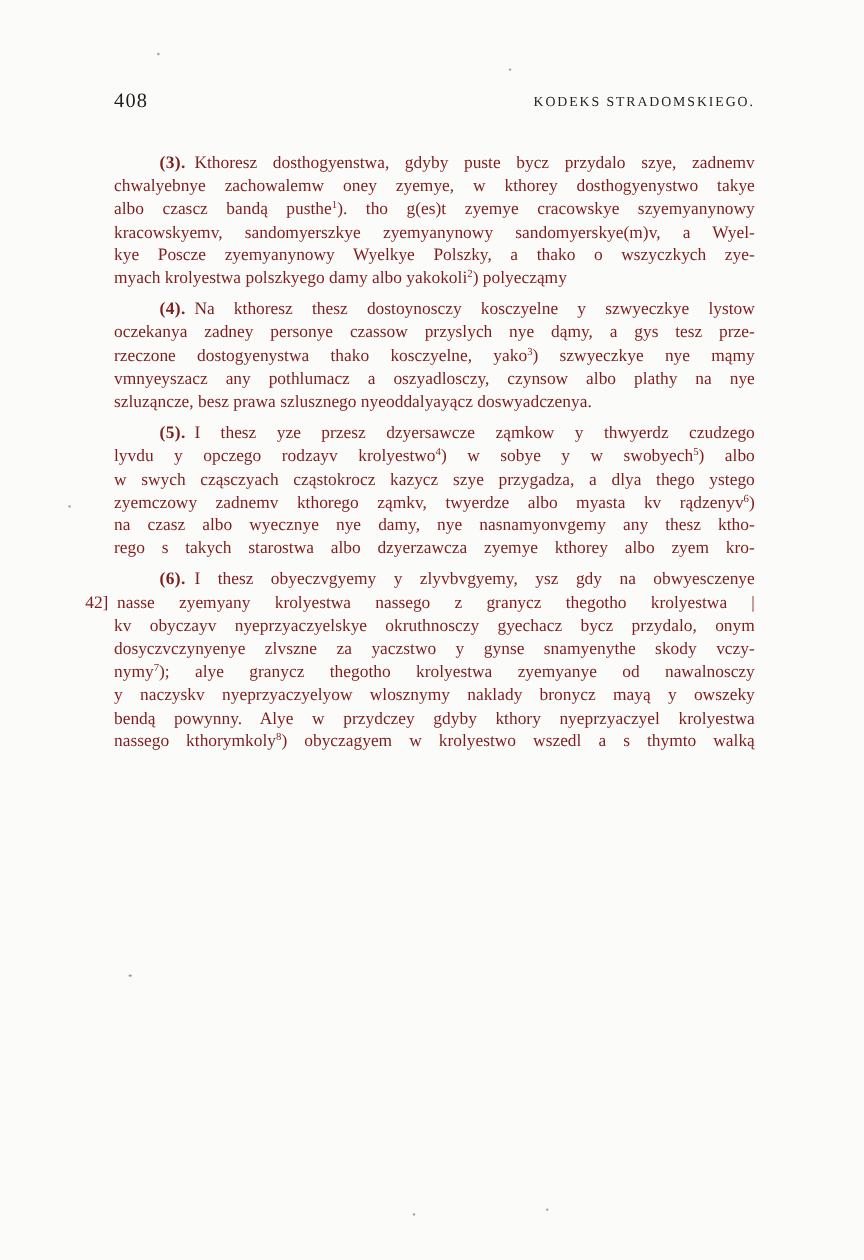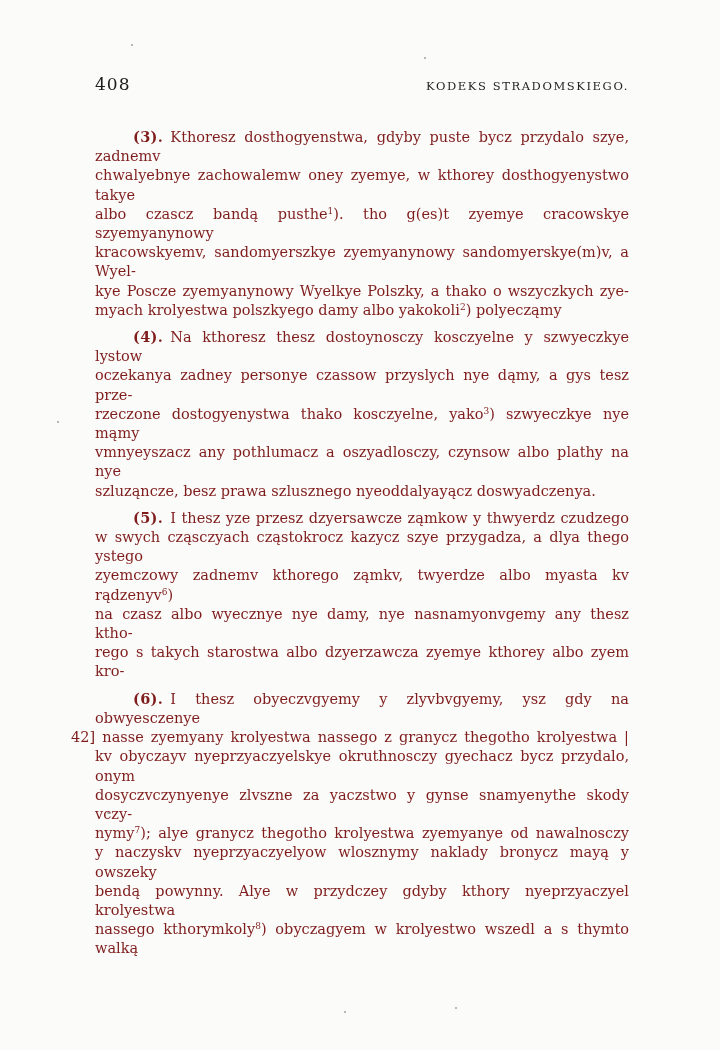--- a/index.html
+++ b/index.html
@@ -4,21 +4,21 @@
 <style>
   html,body { margin:0; padding:0; }
   body {
     width:720px; height:1050px;
     background:#fbfbf9;
     font-family:"DejaVu Serif","Liberation Serif",serif;
     color:#1c1c1c;
     -webkit-font-smoothing:antialiased;
     overflow:hidden;
   }
-  .page { position:relative; width:720px; height:877px; }
+  .page { position:relative; width:720px; height:877px;font-family:Liberation Serif, serif; }
 
   
   .pagenum {
     position:absolute; left:95px; top:74px;
     font-size:17px; letter-spacing:1px;
   }
   .running-title {
     position:absolute; left:95px; top:79px; width:534px;
     text-align:right;
     font-size:11.5px; letter-spacing:1.6px;
@@ -65,20 +65,21 @@
         </div>
         <div class="para">
           <div class="line first"><strong>(4).</strong> Na kthoresz thesz dostoynosczy kosczyelne y szwyeczkye lystow</div>
           <div class="line">oczekanya zadney personye czassow przyslych nye dąmy, a gys tesz prze-</div>
           <div class="line">rzeczone dostogyenystwa thako kosczyelne, yako<sup>3</sup>) szwyeczkye nye mąmy</div>
           <div class="line">vmnyeyszacz any pothlumacz a oszyadlosczy, czynsow albo plathy na nye</div>
           <div class="line last">szluząncze, besz prawa szlusznego nyeoddalyayącz doswyadczenya.</div>
         </div>
         <div class="para">
           <div class="line first"><strong>(5).</strong> I thesz yze przesz dzyersawcze ząmkow y thwyerdz czudzego</div>
+          <div class="line">lyvdu y opczego rodzayv krolyestwo<sup>4</sup>) w sobye y w swobyech<sup>5</sup>) albo</div>
           <div class="line">w swych cząsczyach cząstokrocz kazycz szye przygadza, a dlya thego ystego</div>
           <div class="line">zyemczowy zadnemv kthorego ząmkv, twyerdze albo myasta kv rądzenyv<sup>6</sup>)</div>
           <div class="line">na czasz albo wyecznye nye damy, nye nasnamyonvgemy any thesz ktho-</div>
           <div class="line">rego s takych starostwa albo dzyerzawcza zyemye kthorey albo zyem kro-</div>
         </div>
         <div class="para">
           <div class="line first"><strong>(6).</strong> I thesz obyeczvgyemy y zlyvbvgyemy, ysz gdy na obwyesczenye</div>
           <div class="line hang">42] nasse zyemyany krolyestwa nassego z granycz thegotho krolyestwa |</div>
           <div class="line">kv obyczayv nyeprzyaczyelskye okruthnosczy gyechacz bycz przydalo, onym</div>
           <div class="line">dosyczvczynyenye zlvszne za yaczstwo y gynse snamyenythe skody vczy-</div>

